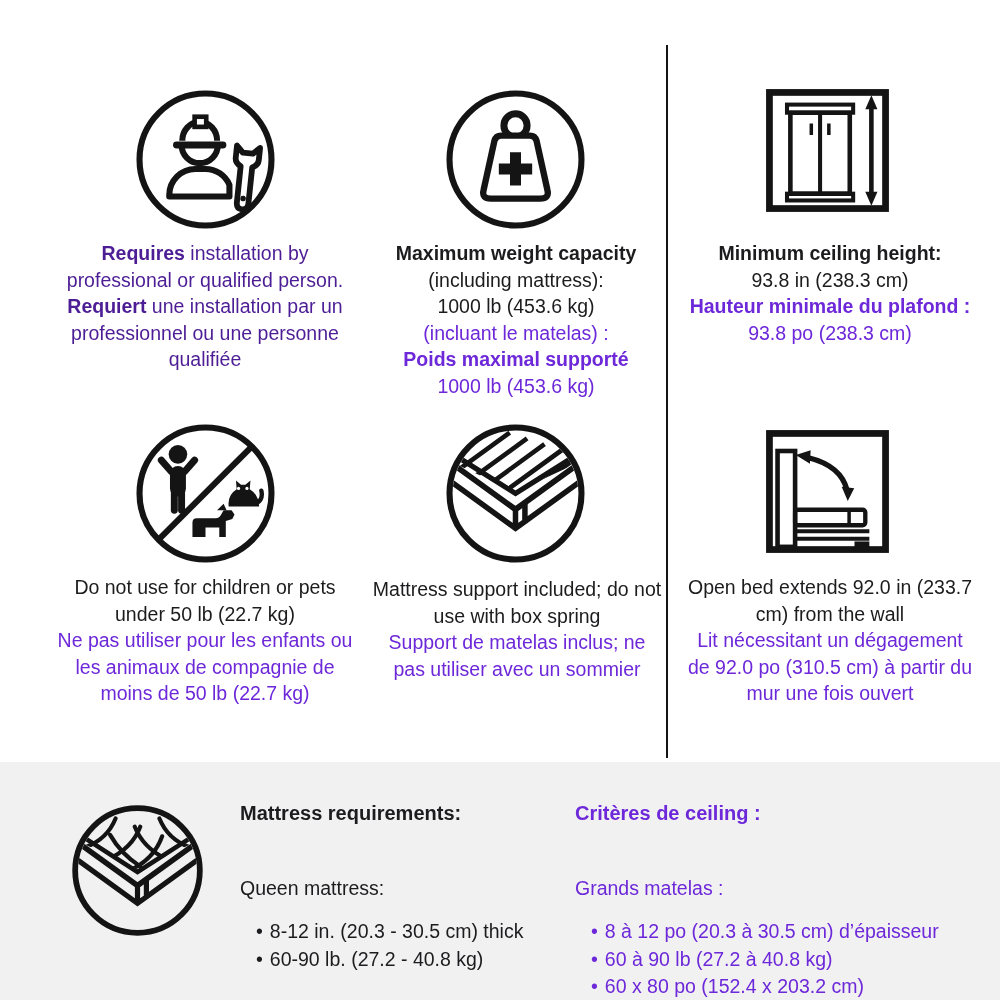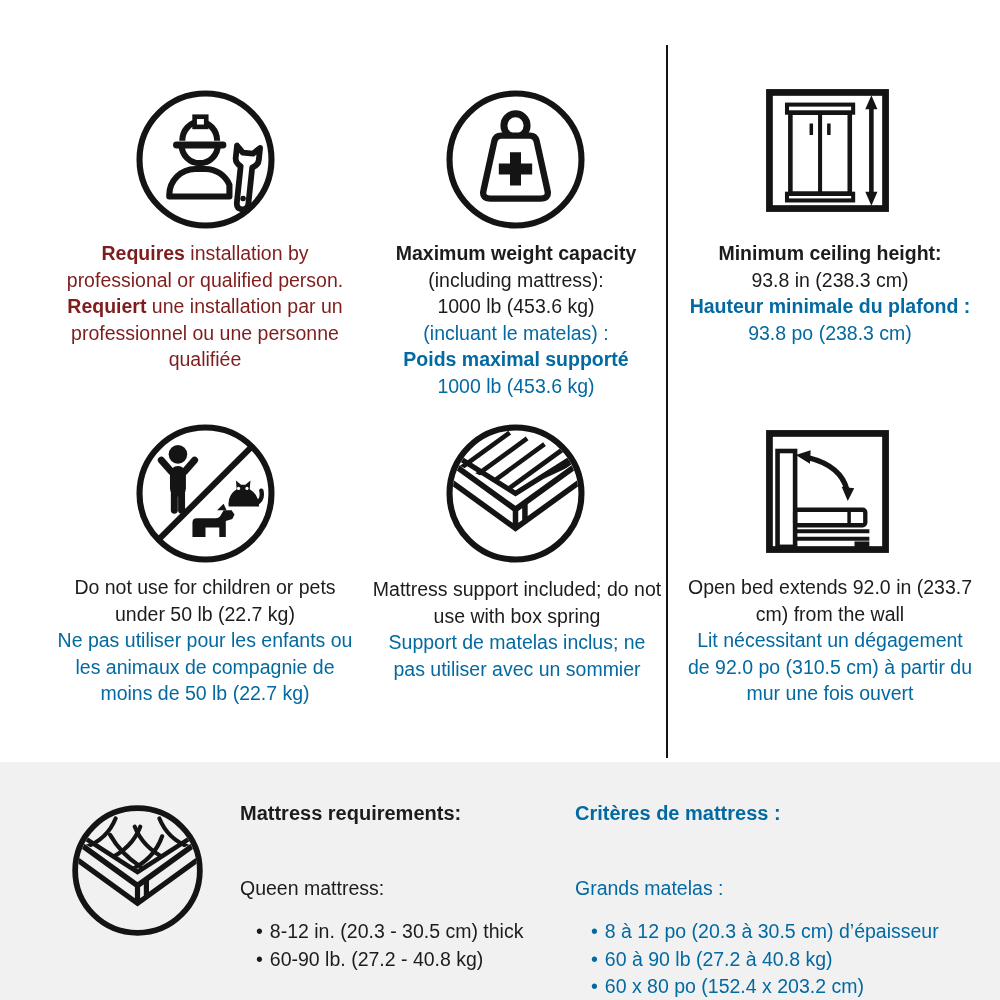--- a/index.html
+++ b/index.html
@@ -3,22 +3,22 @@
 <meta charset="utf-8">
 <style>
   html,body{margin:0;padding:0;background:#ffffff;}
   .page{position:relative;width:1000px;height:1000px;overflow:hidden;background:#fff;
         font-family:"Liberation Sans", sans-serif;color:#1c1c1e;}
   .divider{position:absolute;left:666px;top:45px;width:2px;height:713px;background:#141414;}
   .band{position:absolute;left:0;top:762px;width:1000px;height:238px;background:#f1f1f2;padding-left:8px;}
   .icon-abs{position:absolute;}
   .txt{position:absolute;text-align:center;font-size:19.5px;line-height:26.5px;}
   .b{font-weight:700;}
-  .gray{color:#0369a1;}
-  .red{color:#7f1d1d;}
+  .gray{color:#6d28d9;}
+  .red{color:#4c1d95;}
   .txt p{margin:0;}
   .band-col{position:absolute;text-align:left;font-size:19.5px;line-height:27.5px;}
   .band-title{font-size:20px;font-weight:700;margin:0 0 47px 0;}
   .band-sub{margin:0;}
   .band-list{list-style:none;margin:16px;padding:0;}
   .band-list li::before{content:"•";margin-right:7px;}
   svg{display:block;}
 </style>
 </head>
 <body>
@@ -189,21 +189,21 @@
     <div class="band-col" style="left:240px;top:38px;width:330px;">
       <p class="band-title">Mattress requirements:</p>
       <p class="band-sub">Queen mattress:</p>
       <ul class="band-list">
         <li>8-12 in. (20.3 - 30.5 cm) thick</li>
         <li>60-90 lb. (27.2 - 40.8 kg)</li>
       </ul>
     </div>
 
     <div class="band-col gray" style="left:575px;top:38px;width:400px;">
-      <p class="band-title">Critères de mattress :</p>
+      <p class="band-title">Critères de ceiling :</p>
       <p class="band-sub">Grands matelas :</p>
       <ul class="band-list">
         <li>8 à 12 po (20.3 à 30.5 cm) d’épaisseur</li>
         <li>60 à 90 lb (27.2 à 40.8 kg)</li>
         <li>60 x 80 po (152.4 x 203.2 cm)</li>
       </ul>
     </div>
 
   </div>
 

